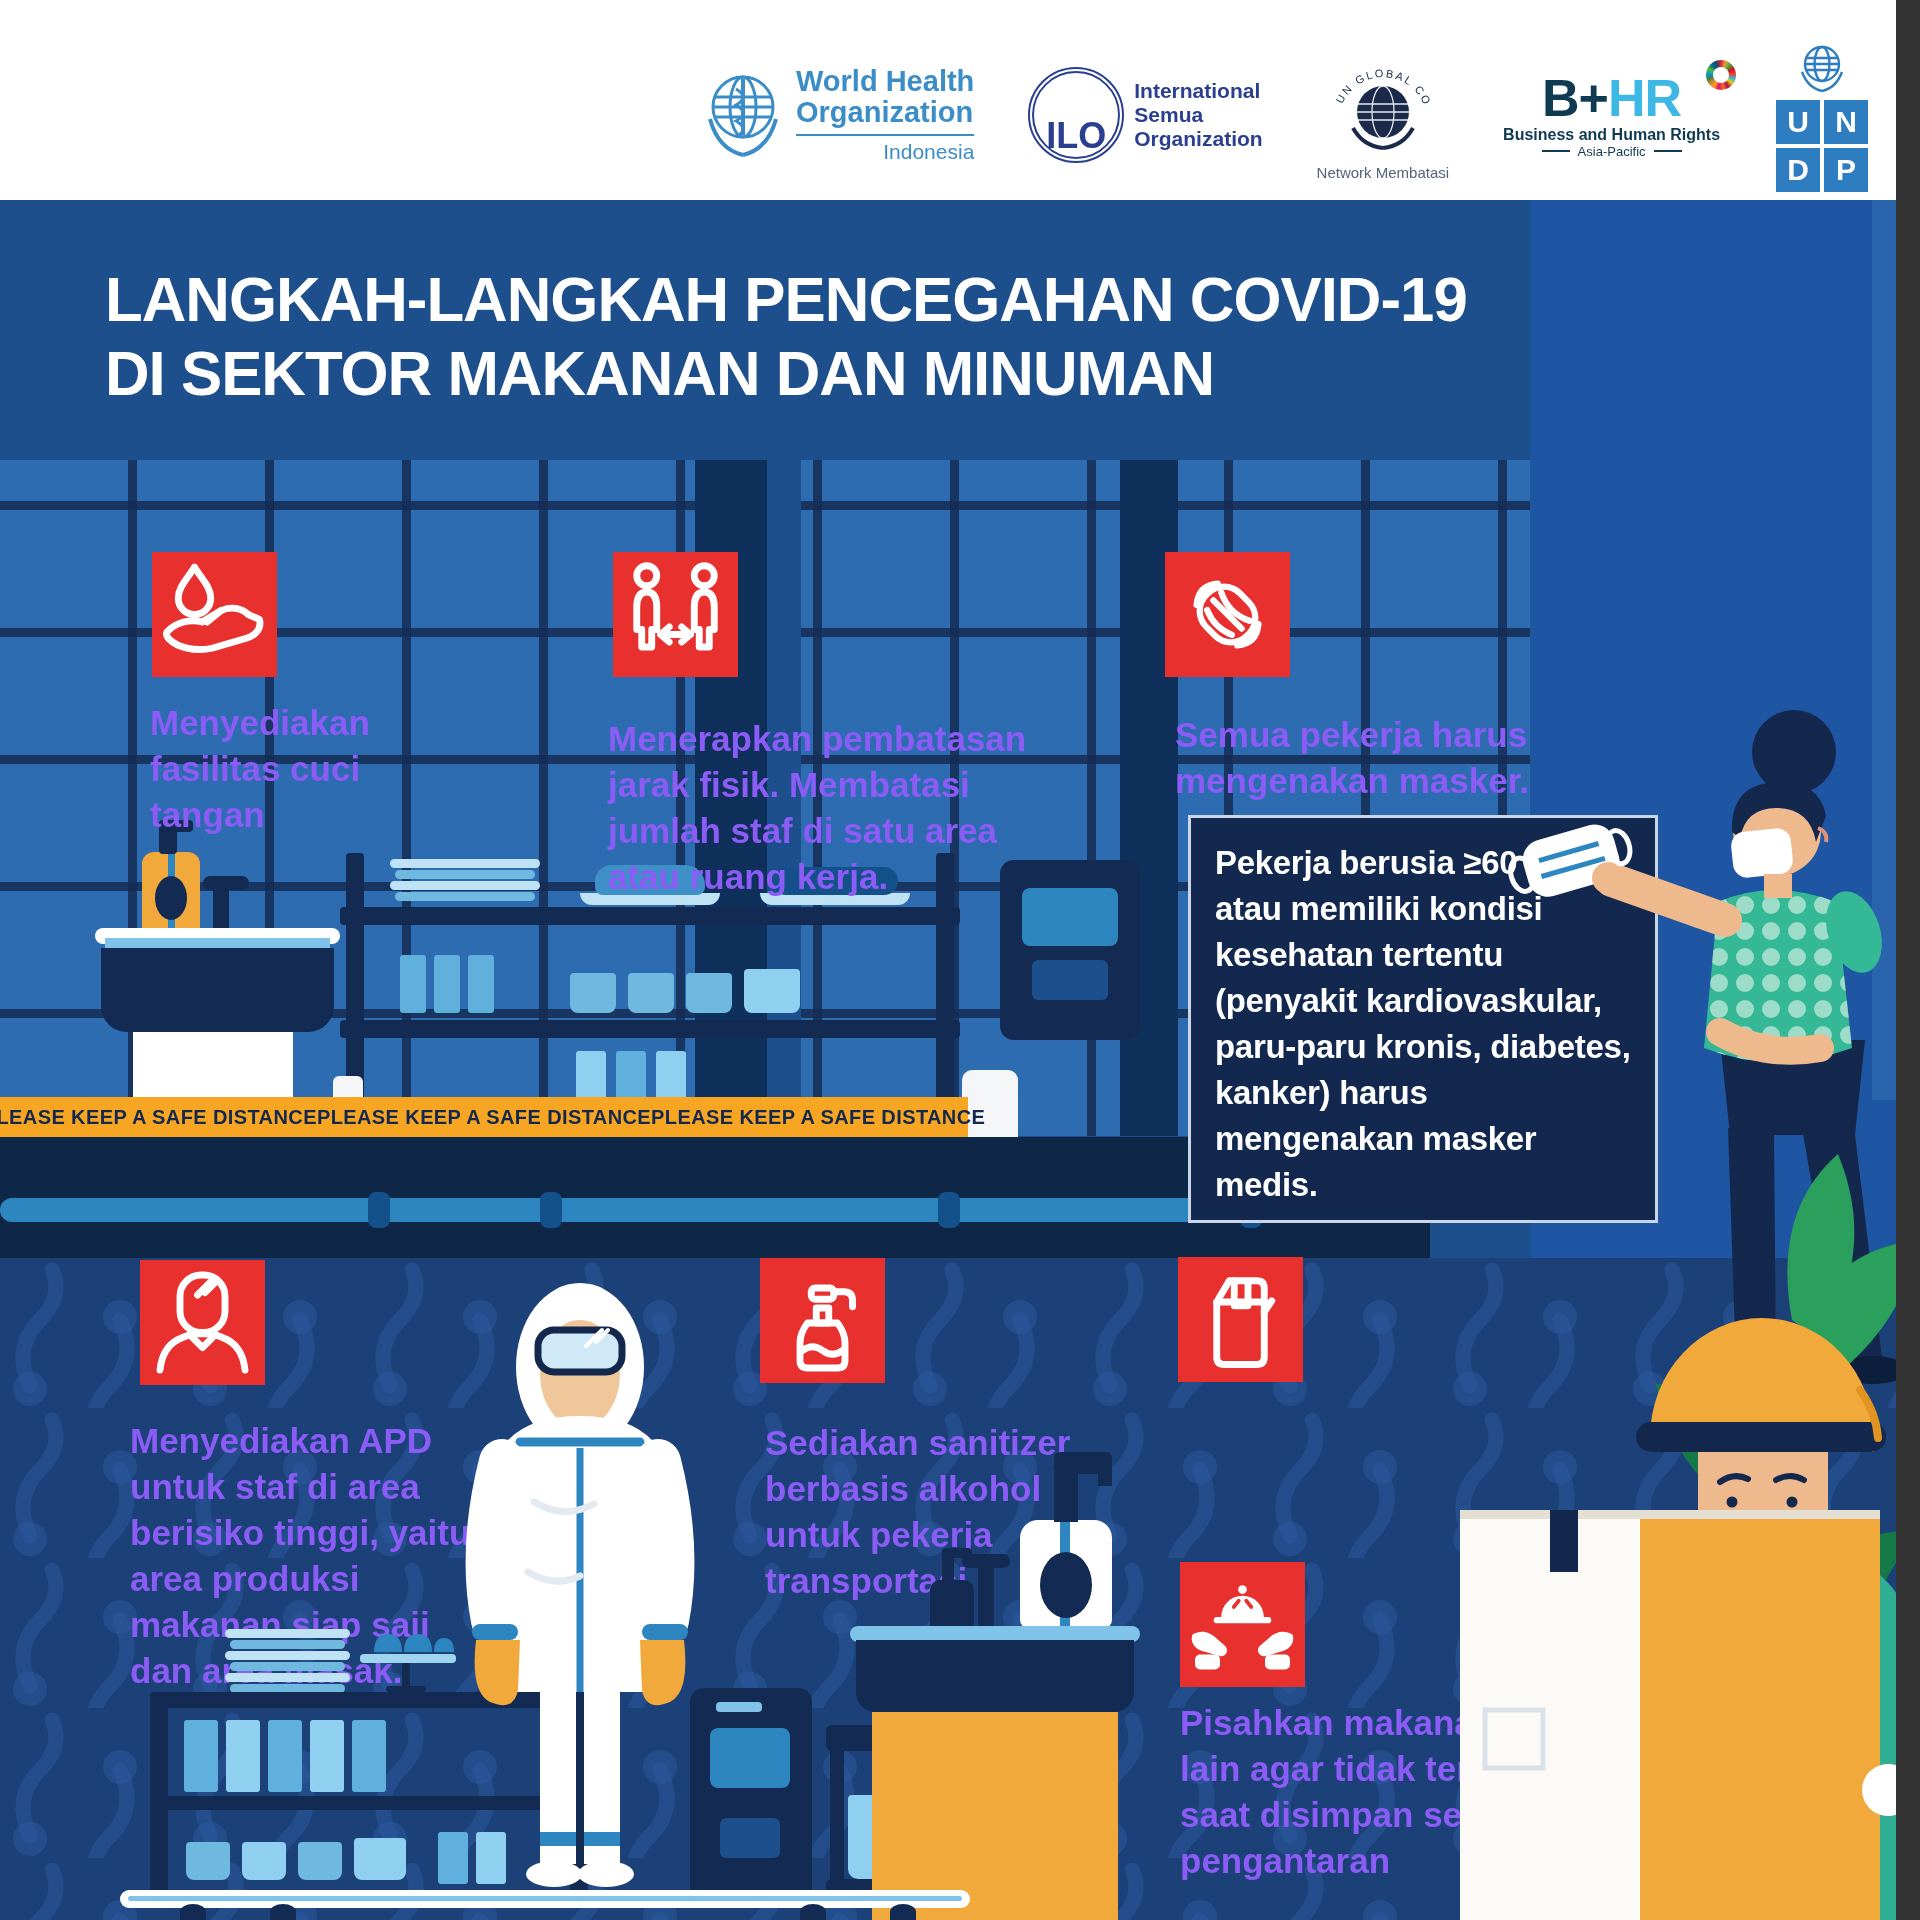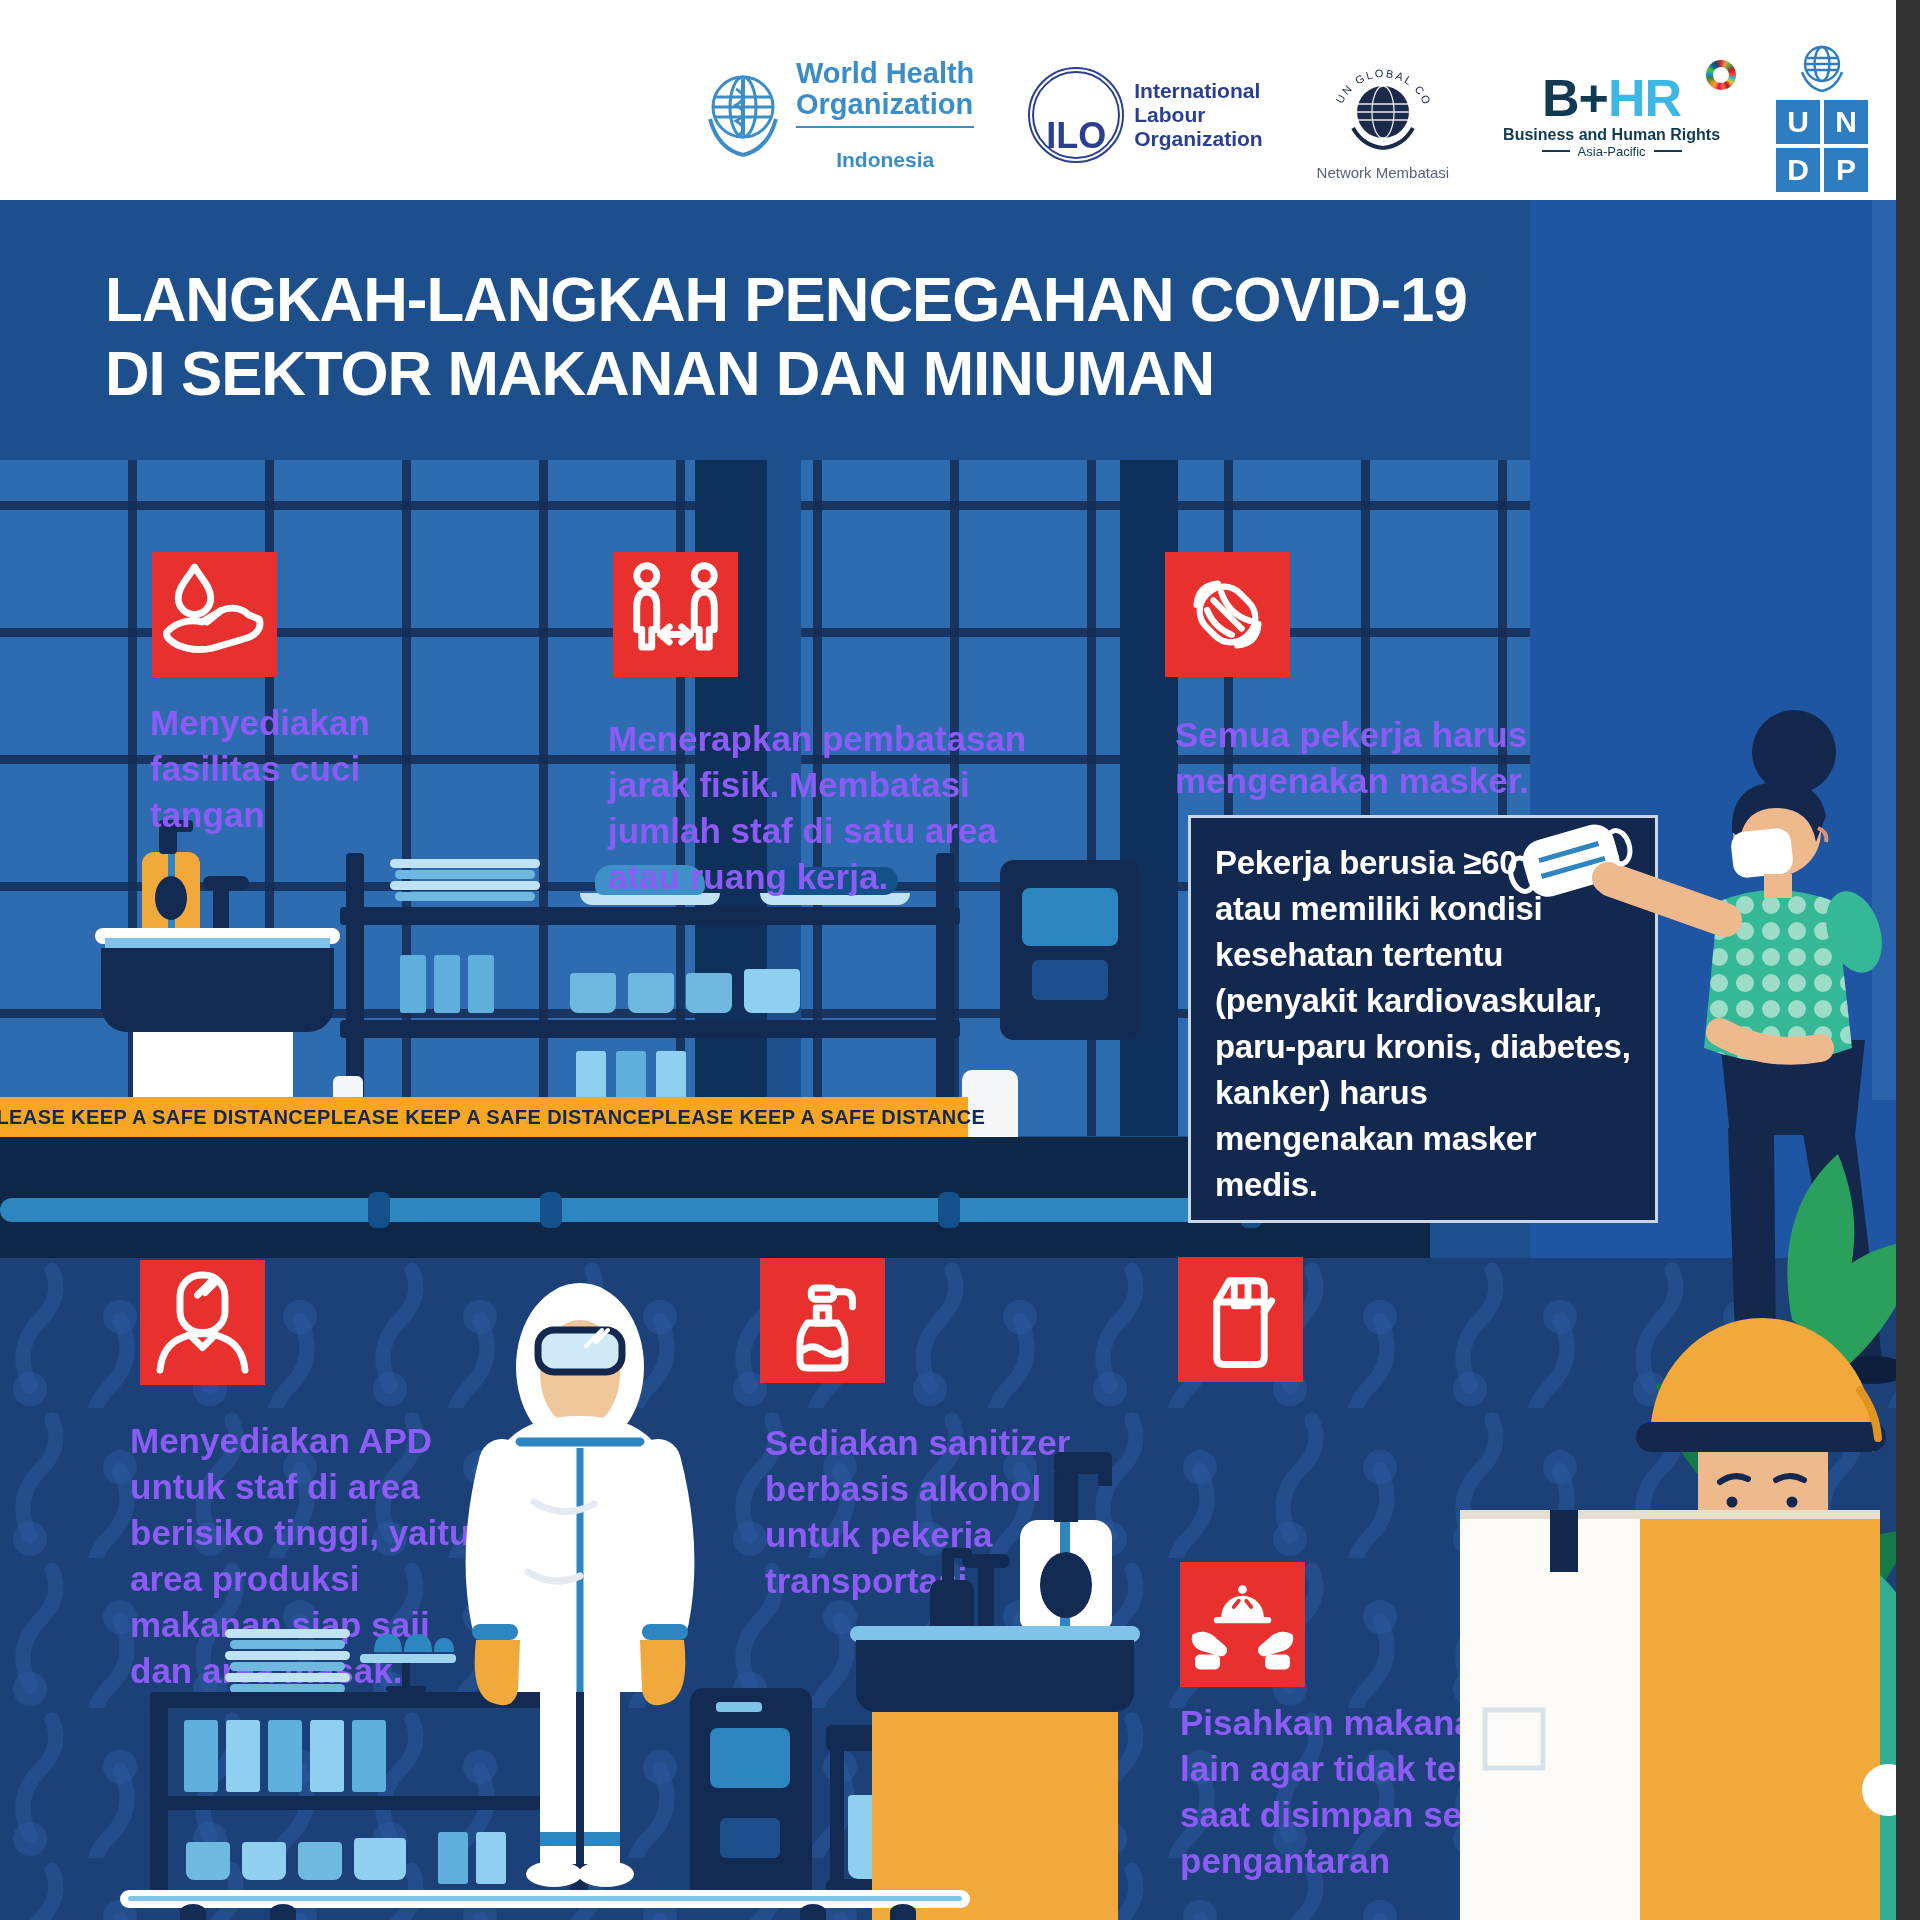--- a/index.html
+++ b/index.html
@@ -4,21 +4,21 @@
 <style>
   html,body{margin:0;padding:0;background:#333;}
   .poster{position:relative;width:1896px;height:1920px;overflow:hidden;
           font-family:"Liberation Sans","DejaVu Sans",sans-serif;background:#fff;}
   .abs{position:absolute;}
   
   .header{left:0;top:0;width:1920px;height:200px;background:#ffffff;}
   .logos{left:700px;top:40px;width:1170px;height:150px;display:flex;align-items:center;justify-content:space-between;}
   .logo{display:flex;align-items:center;gap:10px;}
   .who-text{color:#3b8dc8;font-weight:bold;font-size:29px;line-height:31px;}
-  .who-sub{color:#3b8dc8;font-weight:bold;font-size:21px;border-top:2px solid #3b8dc8;margin-top:6px;padding-top:20px;text-align:center;}
+  .who-sub{color:#3b8dc8;font-weight:normal;font-size:21px;border-top:2px solid #3b8dc8;margin-top:6px;padding-top:4px;text-align:right;}
   .ilo-text{color:#2a3f8f;font-weight:bold;font-size:21px;line-height:24px;}
   .ilo-circle{width:84px;height:84px;border:6px double #2a3f8f;border-radius:50%;display:flex;align-items:flex-end;justify-content:center;color:#2a3f8f;font-weight:bold;font-size:36px;}
   .ungc{display:flex;flex-direction:column;align-items:center;}
   .ungc-cap{color:#55627a;font-size:15px;margin-top:2px;}
   .bhr{display:flex;flex-direction:column;align-items:center;position:relative;}
   .bhr-row{font-weight:800;font-size:52px;line-height:52px;letter-spacing:-1px;}
   .bhr-b{color:#0f3a52;} .bhr-hr{color:#3db7e4;}
   .sdg-wheel{position:absolute;right:-16px;top:-12px;width:30px;height:30px;border-radius:50%;
      background:conic-gradient(#e5243b,#dda63a,#4c9f38,#c5192d,#ff3a21,#26bde2,#fcc30b,#a21942,#fd6925,#dd1367,#fd9d24,#bf8b2e,#3f7e44,#0a97d9,#56c02b,#00689d,#19486a,#e5243b);}
   .sdg-wheel::after{content:"";position:absolute;left:7px;top:7px;width:16px;height:16px;border-radius:50%;background:#fff;}
@@ -91,21 +91,21 @@
         <div class="who-sub">Indonesia</div>
       </div>
     </div>
 
     <div class="logo">
       <div class="ilo-circle">
         <span>ILO</span>
       </div>
       <div class="ilo-text">
         <span>International</span><br>
-        <span>Labour</span><br>
+        <span>Semua</span><br>
         <span>Organization</span>
       </div>
     </div>
 
     <div class="ungc">
       <svg width="120" height="112" viewBox="0 0 120 112">
         <defs>
             <path id="arcp" d="M18,58 a44,44 0 0 1 84,0"></path>
           </defs>
         <text font-size="11" fill="#1b2a4a" letter-spacing="2">

